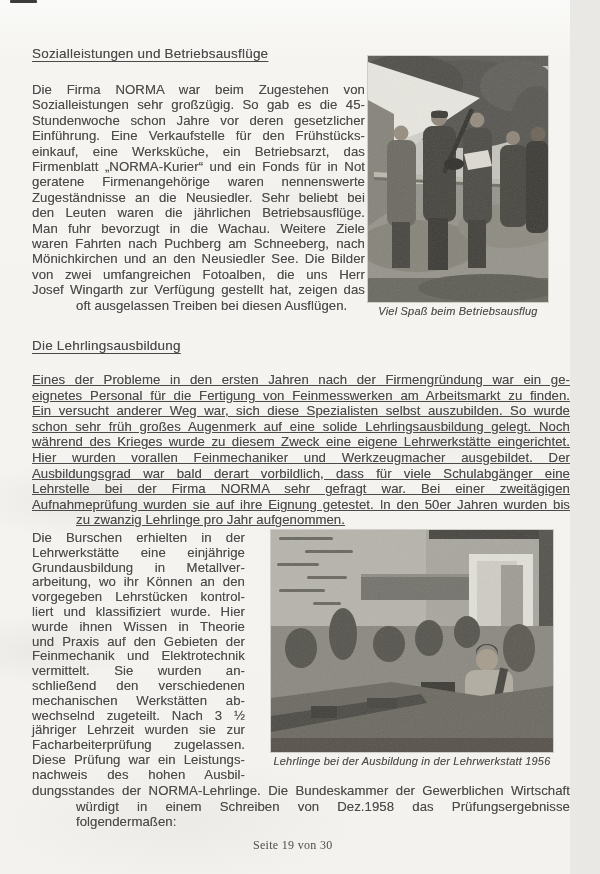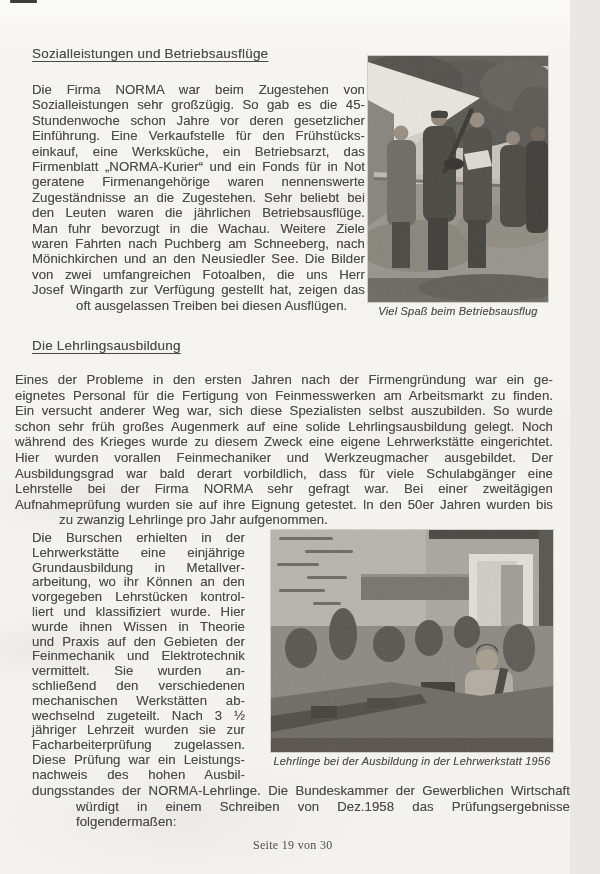--- a/index.html
+++ b/index.html
@@ -62,21 +62,21 @@
   <div class="heading" style="left:32px; top:46px;">Sozialleistungen und Betriebsausflüge</div>
 
   <div class="para" style="left:32px; top:82px; width:333px; line-height:15.4px;">
       <div class="jline">Die Firma NORMA war beim Zugestehen von</div>
       <div class="jline">Sozialleistungen sehr großzügig. So gab es die 45-</div>
       <div class="jline">Stundenwoche schon Jahre vor deren gesetzlicher</div>
       <div class="jline">Einführung. Eine Verkaufstelle für den Frühstücks-</div>
       <div class="jline">einkauf, eine Werksküche, ein Betriebsarzt, das</div>
       <div class="jline">Firmenblatt „NORMA-Kurier“ und ein Fonds für in Not</div>
       <div class="jline">geratene Firmenangehörige waren nennenswerte</div>
-      <div class="jline">Zugeständnisse an die Zugestehen. Sehr beliebt bei</div>
+      <div class="jline">Zugeständnisse an die Neusiedler. Sehr beliebt bei</div>
       <div class="jline">den Leuten waren die jährlichen Betriebsausflüge.</div>
       <div class="jline">Man fuhr bevorzugt in die Wachau. Weitere Ziele</div>
       <div class="jline">waren Fahrten nach Puchberg am Schneeberg, nach</div>
       <div class="jline">Mönichkirchen und an den Neusiedler See. Die Bilder</div>
       <div class="jline">von zwei umfangreichen Fotoalben, die uns Herr</div>
       <div class="jline">Josef Wingarth zur Verfügung gestellt hat, zeigen das</div>
       <div class="jline last">oft ausgelassen Treiben bei diesen Ausflügen.</div>
     </div>
 
   <div class="photo" style="left:368px; top:56px; width:180px; height:246px;">
@@ -130,21 +130,21 @@
         <ellipse cx="86" cy="108" rx="10" ry="6" fill="#2f2e2a"></ellipse>
       </g>
       <rect x="0" y="0" width="180" height="246" filter="url(#grain1)" opacity="0.16"></rect>
     </svg>
   </div>
 
   <div class="caption" style="left:364px; top:305px; width:188px;">Viel Spaß beim Betriebsausflug</div>
 
   <div class="heading" style="left:32px; top:338px;">Die Lehrlingsausbildung</div>
 
-  <div class="para" style="left:15px; top:372px; width:538px; line-height:15.6px;">
+  <div class="para" style="left:32px; top:372px; width:538px; line-height:15.6px;text-decoration:underline;">
       <div class="jline">Eines der Probleme in den ersten Jahren nach der Firmengründung war ein ge-</div>
       <div class="jline">eignetes Personal für die Fertigung von Feinmesswerken am Arbeitsmarkt zu finden.</div>
       <div class="jline">Ein versucht anderer Weg war, sich diese Spezialisten selbst auszubilden. So wurde</div>
       <div class="jline">schon sehr früh großes Augenmerk auf eine solide Lehrlingsausbildung gelegt. Noch</div>
       <div class="jline">während des Krieges wurde zu diesem Zweck eine eigene Lehrwerkstätte eingerichtet.</div>
       <div class="jline">Hier wurden vorallen Feinmechaniker und Werkzeugmacher ausgebildet. Der</div>
       <div class="jline">Ausbildungsgrad war bald derart vorbildlich, dass für viele Schulabgänger eine</div>
       <div class="jline">Lehrstelle bei der Firma NORMA sehr gefragt war. Bei einer zweitägigen</div>
       <div class="jline">Aufnahmeprüfung wurden sie auf ihre Eignung getestet. In den 50er Jahren wurden bis</div>
       <div class="jline last">zu zwanzig Lehrlinge pro Jahr aufgenommen.</div>

